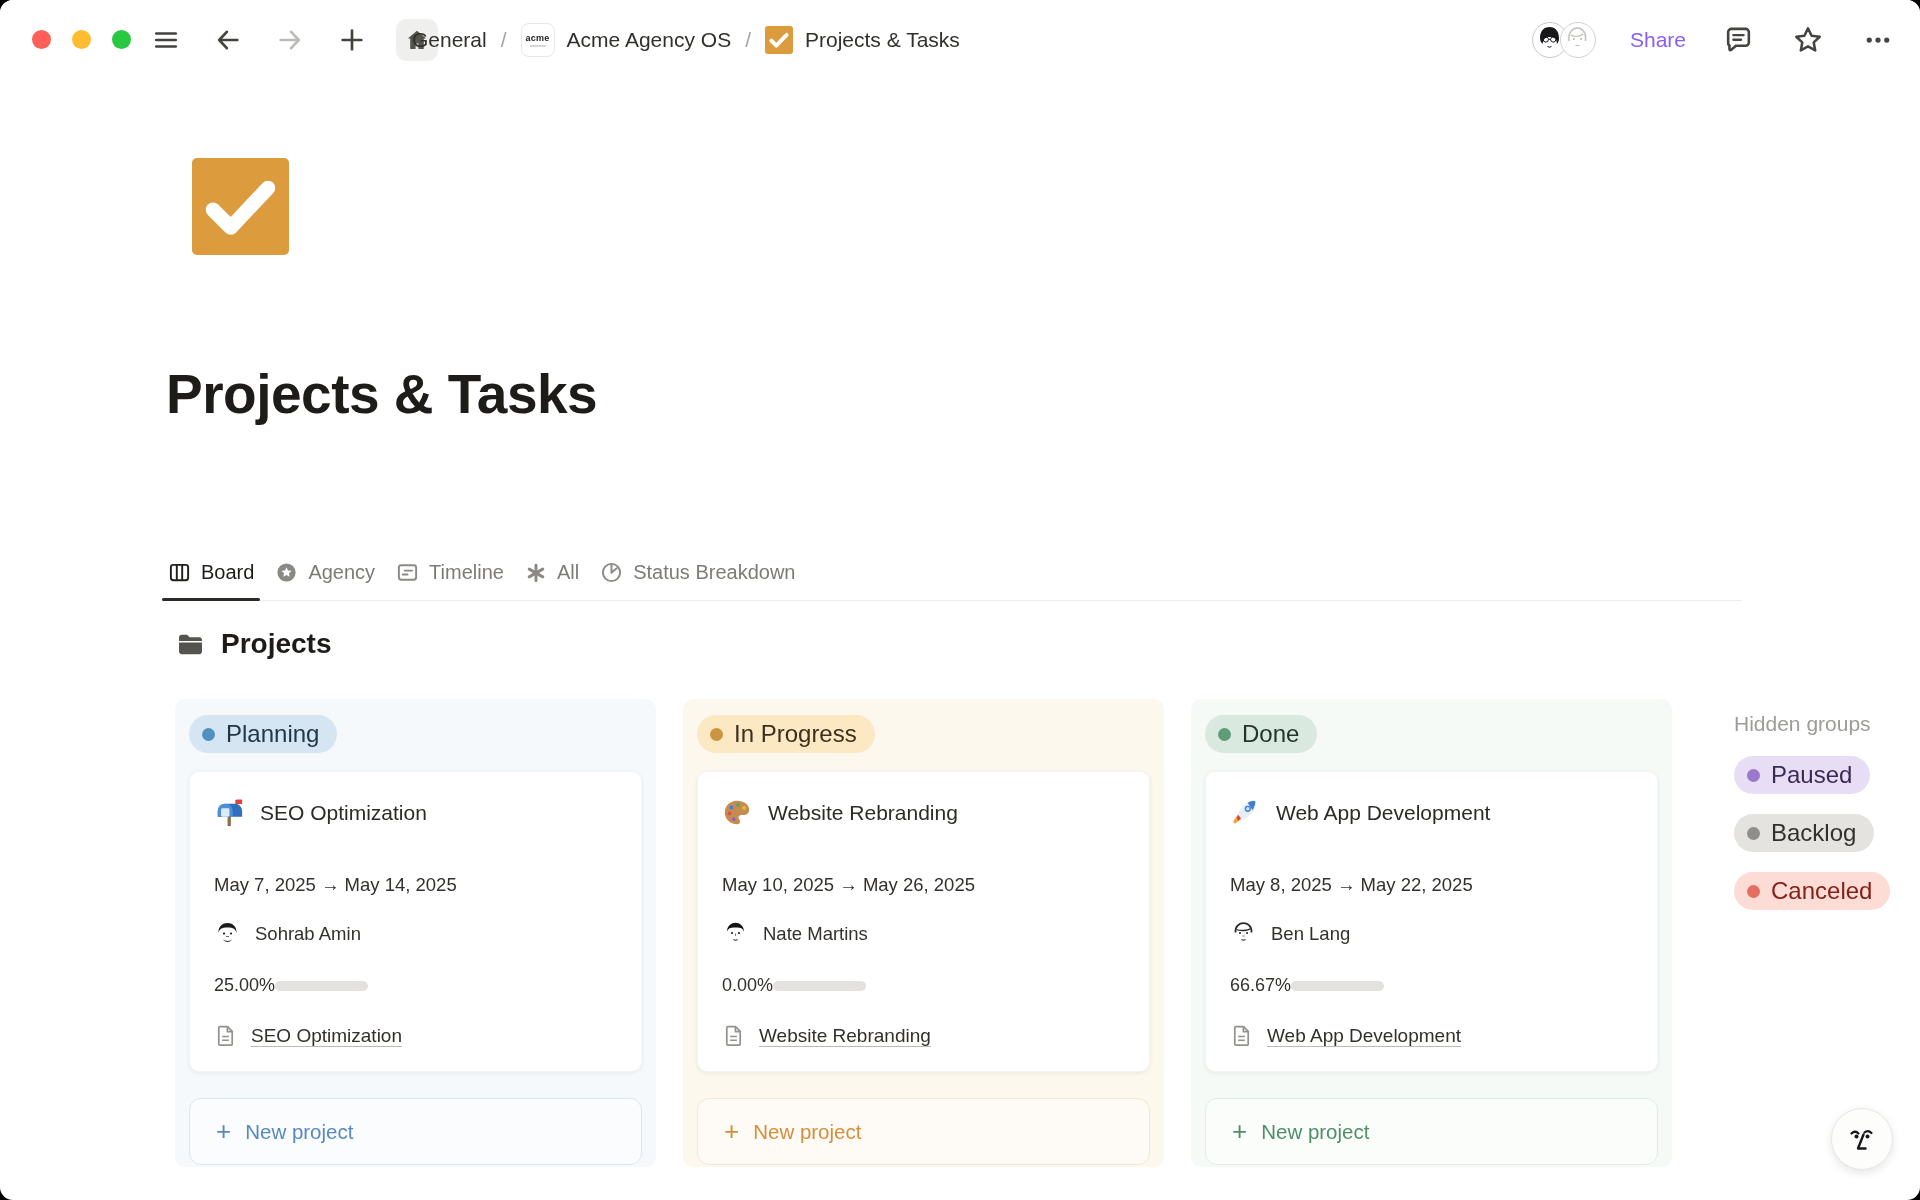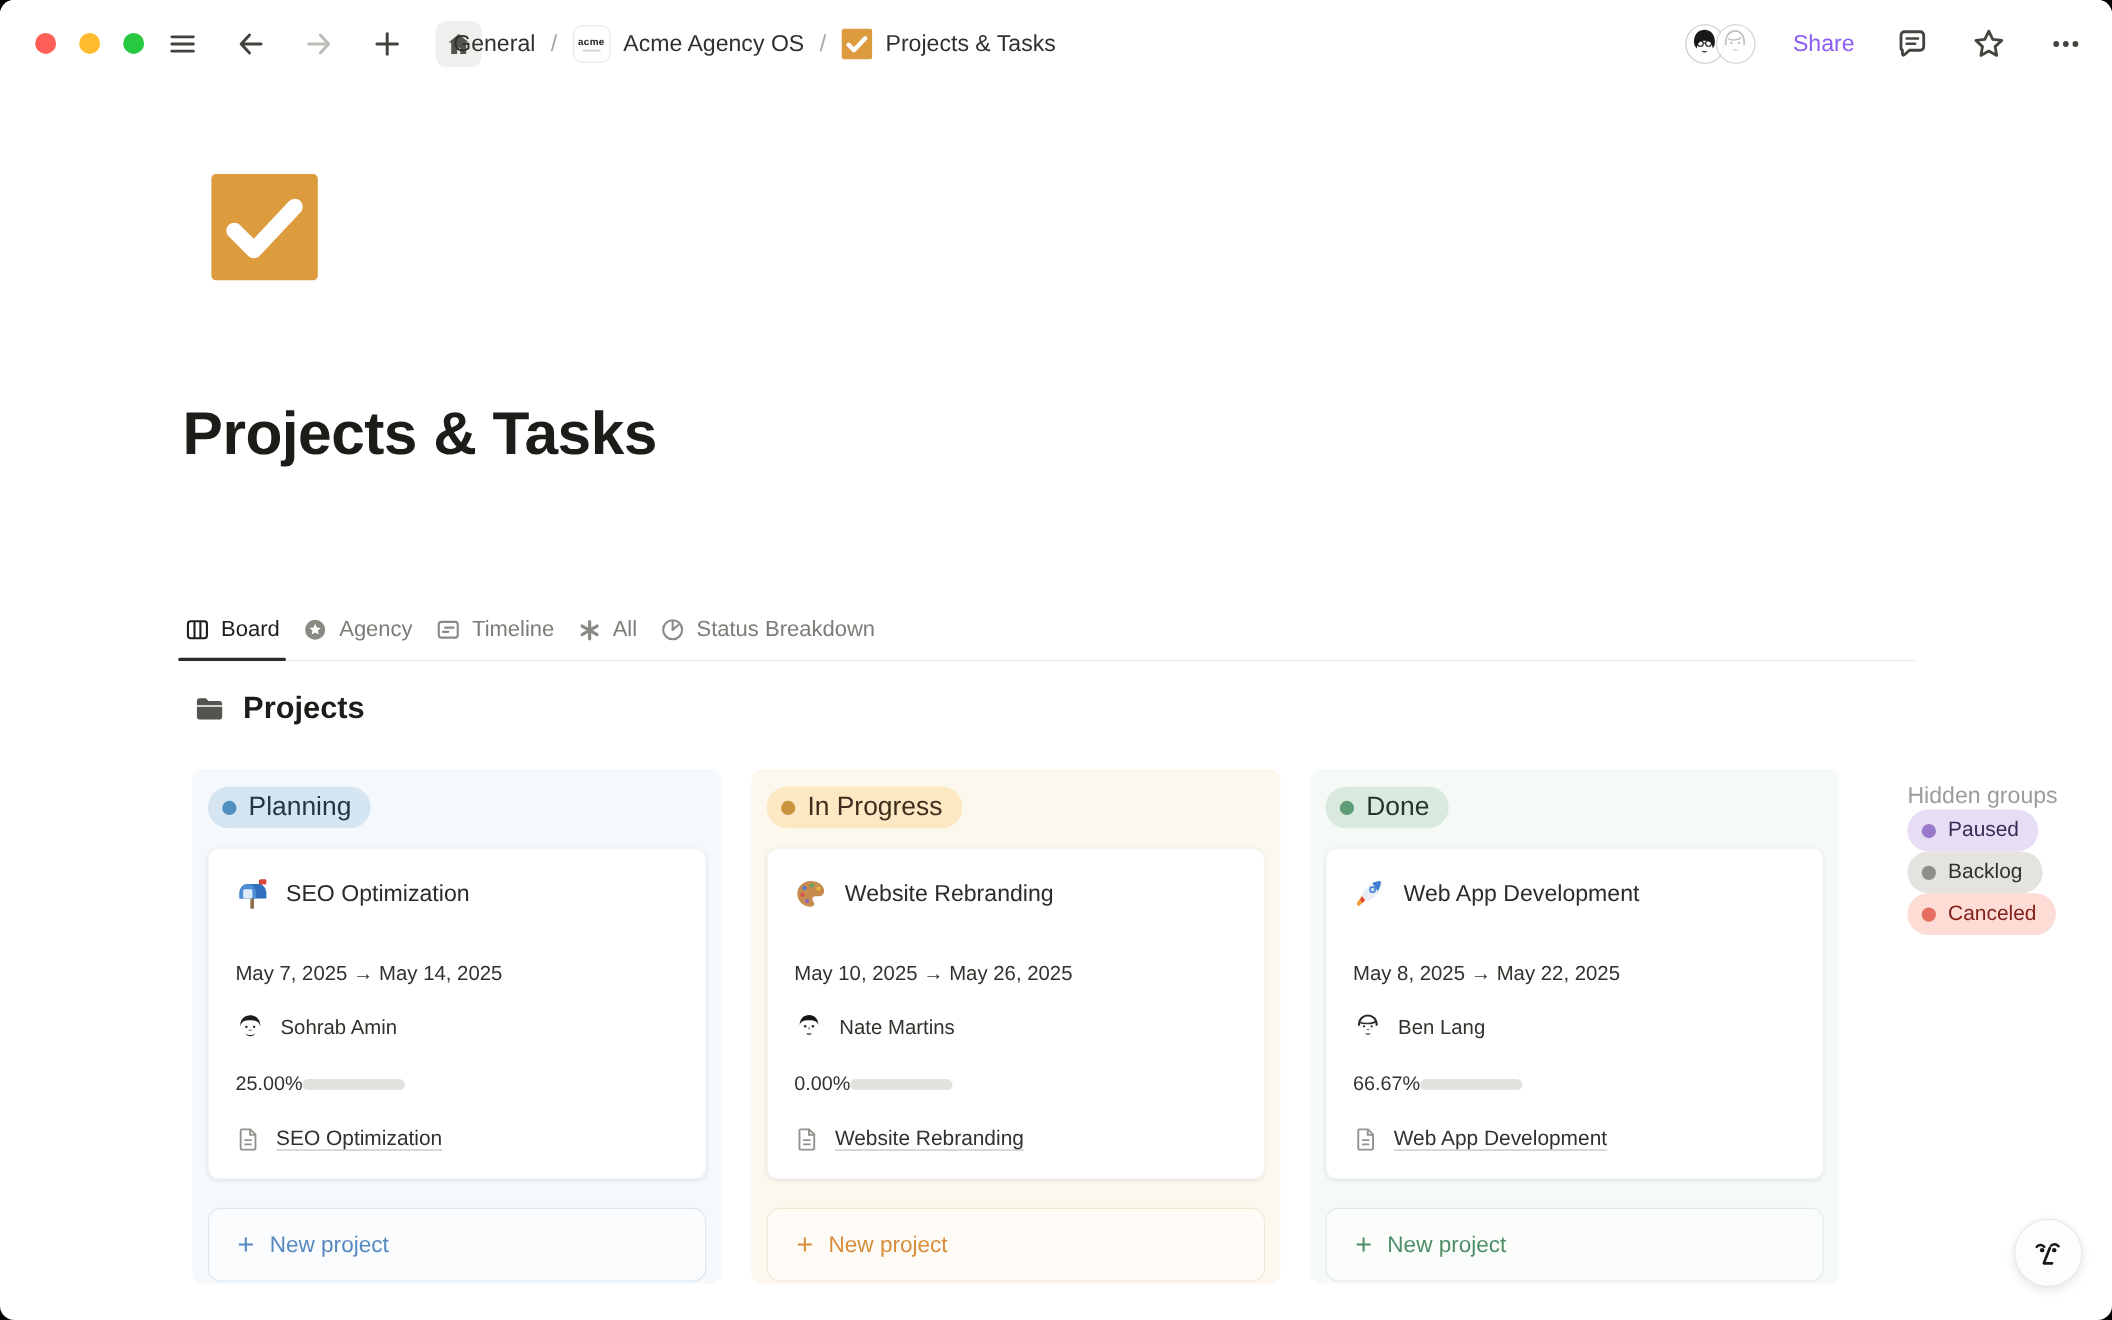--- a/index.html
+++ b/index.html
@@ -55,21 +55,21 @@
   .track { width:93px; height:10px; border-radius:5px; background:#e3e2df; overflow:hidden; }
   .fill { height:100%; border-radius:5px; background:#5d9471; }
   .card-link { margin-top:28px; display:flex; align-items:center; gap:14px; font-size:19px; color:#32302c; }
   .card-link .lnk { text-decoration:underline; text-decoration-color:#bcbab5; text-underline-offset:4px; cursor:pointer; }
   .newproj { margin-top:26px; height:67px; border-radius:12px; background:var(--btn-bg); border:1px solid var(--btn-border); display:flex; align-items:center; gap:14px; padding:0 26px; font-size:20.5px; color:var(--btn); cursor:pointer; }
   .newproj .plus { font-size:26px; font-weight:400; line-height:1; margin-top:-2px; }
 
   
   .hidden-groups { position:absolute; left:1734px; top:712px; }
   .hidden-groups .hg-label { font-size:21px; color:#9d9c98; white-space:nowrap; }
-  .hg-badge { display:inline-flex; align-items:center; gap:11px; height:38px; padding:0 18px 0 13px; border-radius:19px; background:var(--badge-bg); color:var(--badge-text); font-size:19px; font-weight:500; cursor:pointer; }
+  .hg-badge { margin-top:20px; display:inline-flex; align-items:center; gap:11px; height:38px; padding:0 18px 0 13px; border-radius:19px; background:var(--badge-bg); color:var(--badge-text); font-size:24px; font-weight:500; cursor:pointer; }
   .hg-badge .dot { width:13px; height:13px; border-radius:50%; background:var(--dot); }
   .hg-list { display:flex; flex-direction:column; align-items:flex-start; }
 
   
   .ai-btn { position:absolute; right:27px; bottom:30px; width:62px; height:62px; border-radius:50%; background:#fdfdfc; border:1px solid #e8e7e4; box-shadow:0 3px 10px rgba(0,0,0,.10); display:flex; align-items:center; justify-content:center; cursor:pointer; }
 </style>
 </head>
 <body>
 
 <div class="window">

